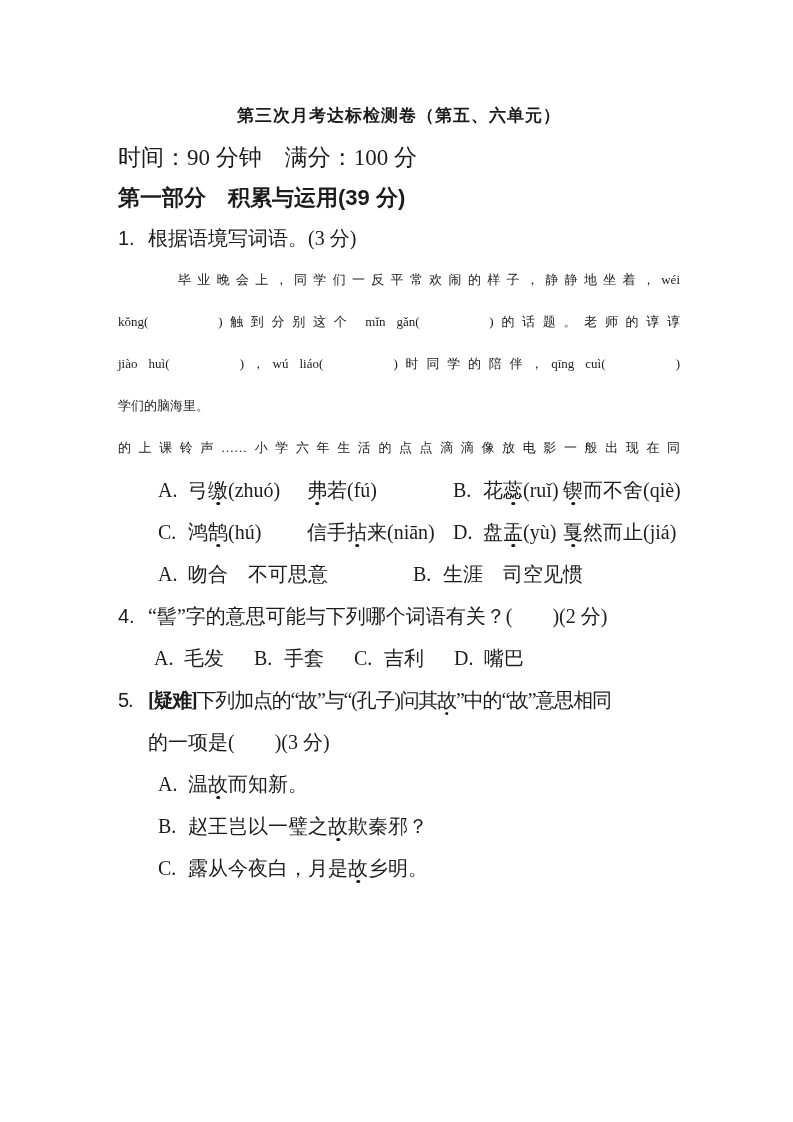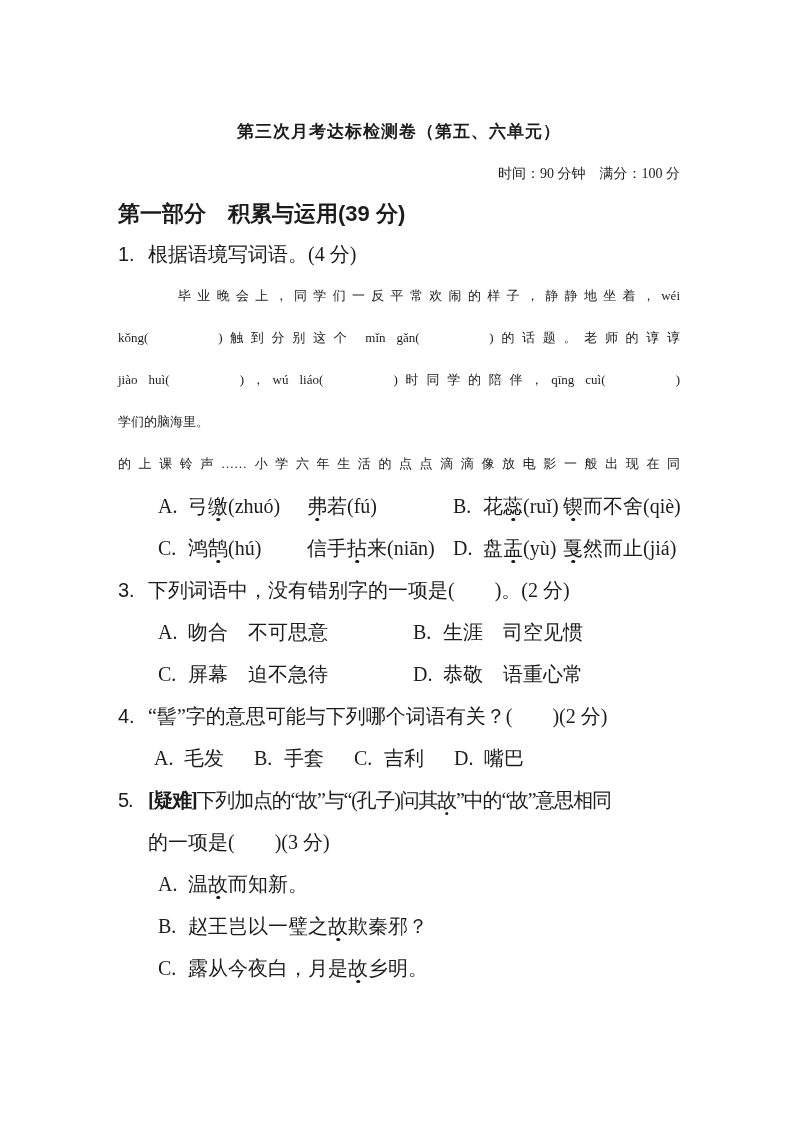--- a/index.html
+++ b/index.html
@@ -8,35 +8,34 @@
     width: 793px;
     height: 1122px;
     background: #ffffff;
     color: #1c1c1c;
     font-family: "Liberation Serif", "DejaVu Serif", serif;
     overflow: hidden;
   }
   .content {
     position: absolute;
     left: 118px;
-    top: 16px;
+    top: 0;
     width: 562px;
   }
   .title {
     margin-top: 103px;
     text-align: center;
     font-weight: bold;
     font-size: 17px;
     letter-spacing: 1px;
     line-height: 26px;
   }
   .meta {
     margin-top: 14px;
-    text-align: right;
-    font-size: 14px;
+    font-size: 23px;
     line-height: 30px;
   }
   .section-heading {
     margin-top: 9px;
     text-align: left;
     font-weight: bold;
     font-size: 22px;
     line-height: 32px;
     font-family: "Liberation Sans", "DejaVu Sans", sans-serif;
   }
@@ -91,21 +90,21 @@
   <div class="content">
 
     <div class="title">第三次月考达标检测卷（第五、六单元）</div>
     <div class="meta">时间：90 分钟　满分：100 分</div>
     <div class="section-heading">第一部分　积累与运用(39 分)</div>
 
     <div class="body">
 
       <div>
         <div class="qline">
-          <span class="qnum">1.</span><span>根据语境写词语。(4 分)</span>
+          <span class="qnum">1.</span><span>根据语境写词语。(3 分)</span>
         </div>
         <div>
           <div class="pline ind">毕业晚会上，同学们一反平常欢闹的样子，静静地坐着，wéi</div>
           <div class="pline">kǒng(　　　)触到分别这个 mǐn gǎn(　　　)的话题。老师的谆谆</div>
           <div class="pline">jiào huì(　　　)，wú liáo(　　　)时同学的陪伴，qīng cuì(　　　)</div>
           <div class="pline last">学们的脑海里。</div>
           <div class="pline">的上课铃声……小学六年生活的点点滴滴像放电影一般出现在同</div>
         </div>
       </div>
 
@@ -122,37 +121,26 @@
           <div class="col-w295">
             <span class="olabel">C.</span><span class="w119"><span>鸿</span><span class="dotc">鹄</span><span>(hú)</span></span><span><span>信手</span><span class="dotc">拈</span><span>来(niān)</span></span>
           </div>
           <div>
             <span class="olabel">D.</span><span class="w80"><span>盘</span><span class="dotc">盂</span><span>(yù)</span></span><span><span></span><span class="dotc">戛</span><span>然而止(jiá)</span></span>
           </div>
         </div>
       </div>
 
       <div>
-        <div class="qline">
-          <span class="qnum">3.</span><span>下列词语中，没有错别字的一项是(　　)。(2 分)</span>
-        </div>
         <div class="optrow">
           <div class="col-w255">
             <span class="olabel">A.</span><span>吻合　不可思意</span>
           </div>
           <div>
             <span class="olabel">B.</span><span>生涯　司空见惯</span>
-          </div>
-        </div>
-        <div class="optrow">
-          <div class="col-w255">
-            <span class="olabel">C.</span><span>屏幕　迫不急待</span>
-          </div>
-          <div>
-            <span class="olabel">D.</span><span>恭敬　语重心常</span>
           </div>
         </div>
       </div>
 
       <div>
         <div class="qline">
           <span class="qnum">4.</span><span>“髻”字的意思可能与下列哪个词语有关？(　　)(2 分)</span>
         </div>
         <div class="q4row">
           <span class="q4opt"><span class="olabel">A.</span><span>毛发</span></span><span class="q4opt"><span class="olabel">B.</span><span>手套</span></span><span class="q4opt"><span class="olabel">C.</span><span>吉利</span></span><span class="q4opt lastopt"><span class="olabel">D.</span><span>嘴巴</span></span>

